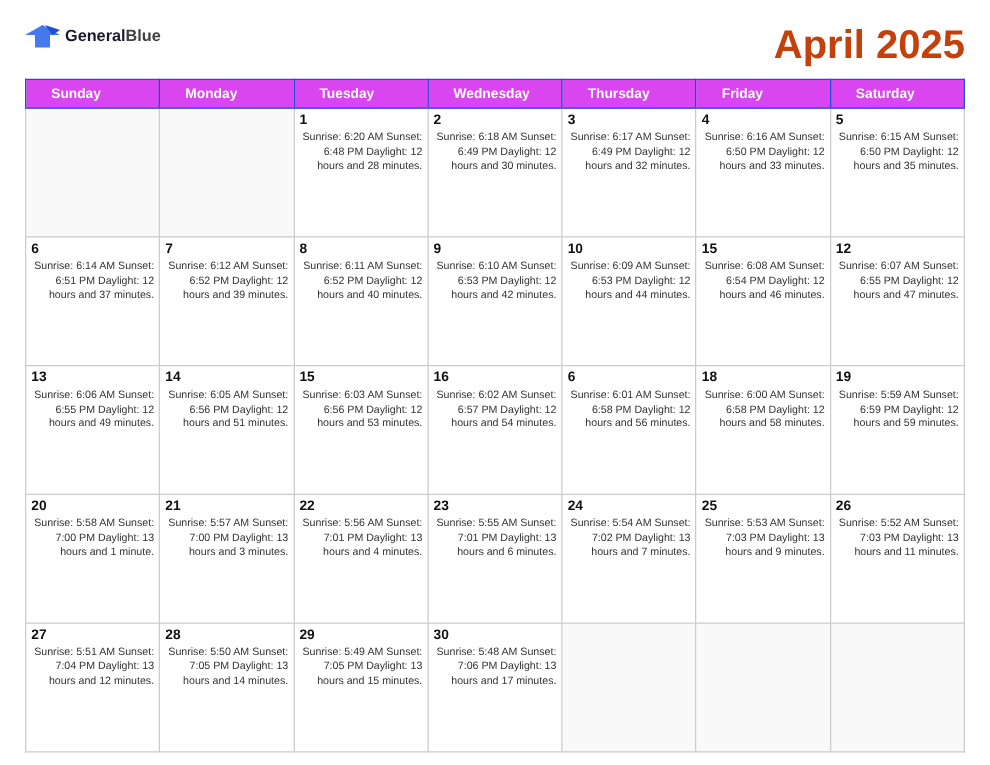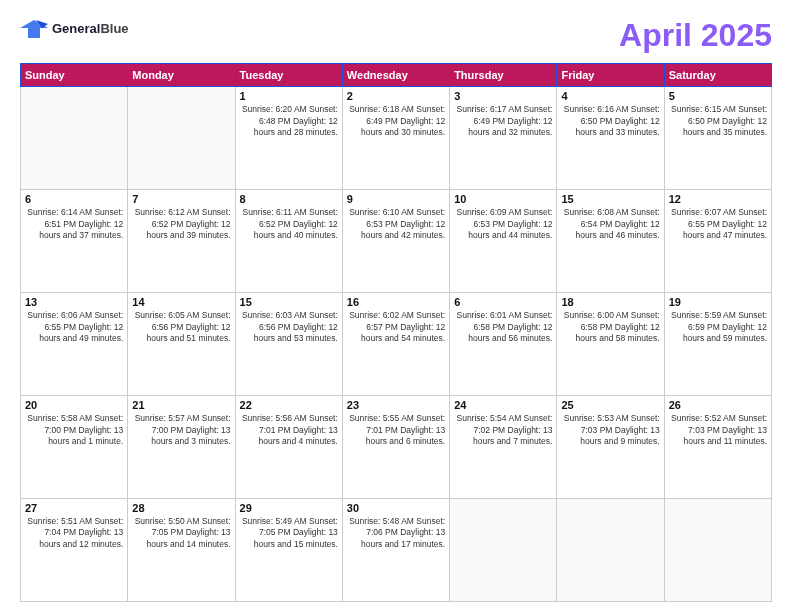--- a/index.html
+++ b/index.html
@@ -40,40 +40,40 @@
     .logo-bird {
       width: 28px;
       height: 22px;
     }
     .title-block {
       text-align: right;
     }
     .title-month {
       font-size: 32px;
       font-weight: bold;
-      color: #8b5cf6;
+      color: #c2410c;
       line-height: 1.1;
     }
     .title-location {
       font-size: 14px;
       color: #333;
     }
     .calendar {
       flex: 1;
       border: 1px solid #ccc;
       border-collapse: collapse;
       width: 100%;
       table-layout: fixed;
     }
     .calendar th {
-      background: #be185d;
+      background: #d946ef;
       color: #fff;
       font-size: 11px;
       font-weight: bold;
-      padding: 5px 4px;
+      padding: 5px 20px;
       text-align: left;
       border: 1px solid #1d4ed8;
     }
     .calendar td {
       border: 1px solid #ccc;
       vertical-align: top;
       padding: 3px 4px;
       font-size: 9px;
       color: #333;
       height: 82px;

